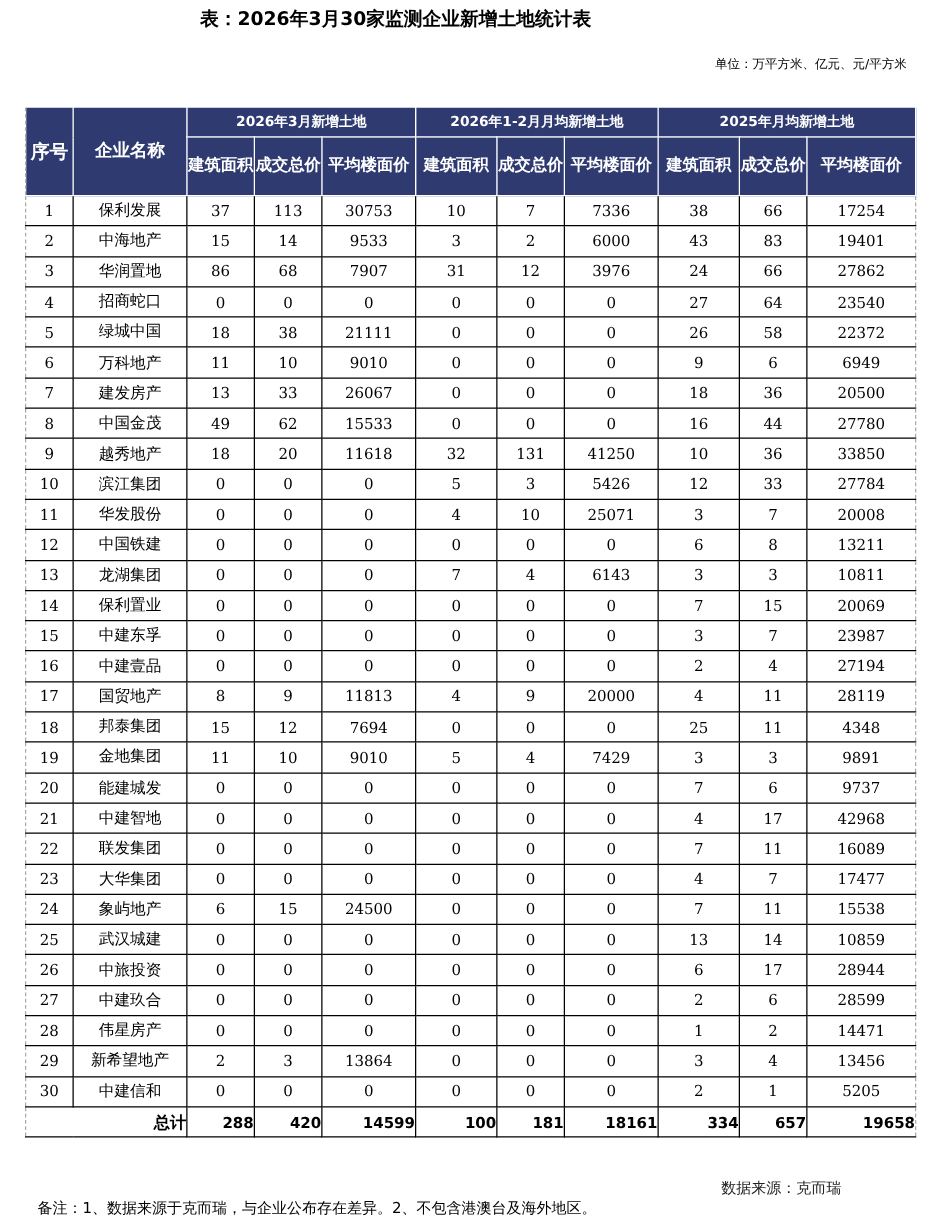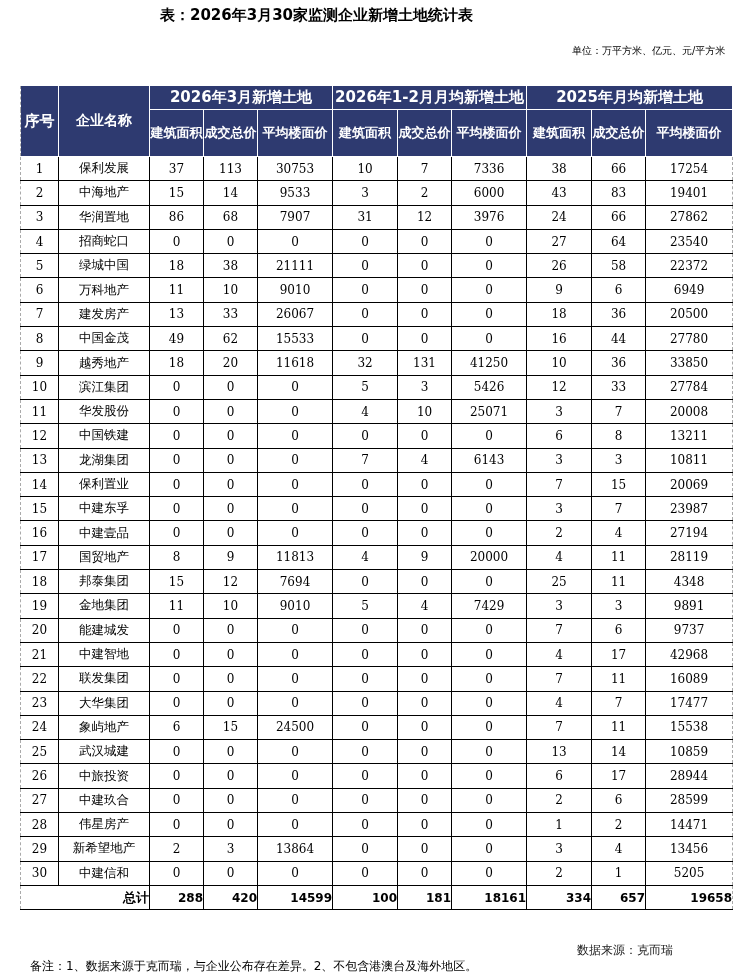--- a/index.html
+++ b/index.html
@@ -3,21 +3,21 @@
 <meta charset="utf-8">
 <style>
   html, body { margin: 0; padding: 0; background: #ffffff; }
   body { width: 753px; height: 972px; position: relative; font-family: "DejaVu Sans", sans-serif; color: #000; }
   .title { position: absolute; top: 6px; left: 0; width: 633px; text-align: center; font-size: 15px; font-weight: bold; letter-spacing: 0px; }
   .unit { position: absolute; top: 44px; right: 252px; font-size: 10px; }
   .unit { right: auto; left: 572px; }
   table { position: absolute; top: 85px; left: 20px; border-collapse: collapse; table-layout: fixed; width: 712px; }
   th, td { border: 1px solid #000; text-align: center; padding: 0; font-family: "DejaVu Serif", serif; font-size: 12px; height: 23.3px; }
   thead th { background: #2e3a70; color: #ffffff; font-family: "DejaVu Sans", sans-serif; font-weight: bold; border-color: #ffffff; }
-  thead th.group { height: 23px; font-size: 15px; }
+  thead th.group { height: 23px; font-size: 11px; }
   thead th.sub { height: 46px; font-size: 13px; line-height: 16px; }
   thead th.seq { font-size: 15px; line-height: 18px; border-left: 1px dashed #aaa; }
   thead th.name { font-size: 14px; margin-top: 32px; }
   tbody td.name { font-family: "DejaVu Sans", sans-serif; font-size: 12.5px; }
   tbody td.first { border-left: 1px dashed #aaa; }
   tbody td.last { border-right: 1px dashed #aaa; }
   tr.total td { font-weight: bold; font-family: "DejaVu Sans", sans-serif; font-size: 12px; text-align: right; }
   tr.total td.label { font-size: 13px; }
   .note { position: absolute; top: 942px; left: 30px; font-size: 12px; font-family: "DejaVu Sans", sans-serif; margin-top: 16px; }
   .source { position: absolute; top: 942px; left: 577px; font-size: 12px; font-family: Liberation Serif, serif; color: #222; }

